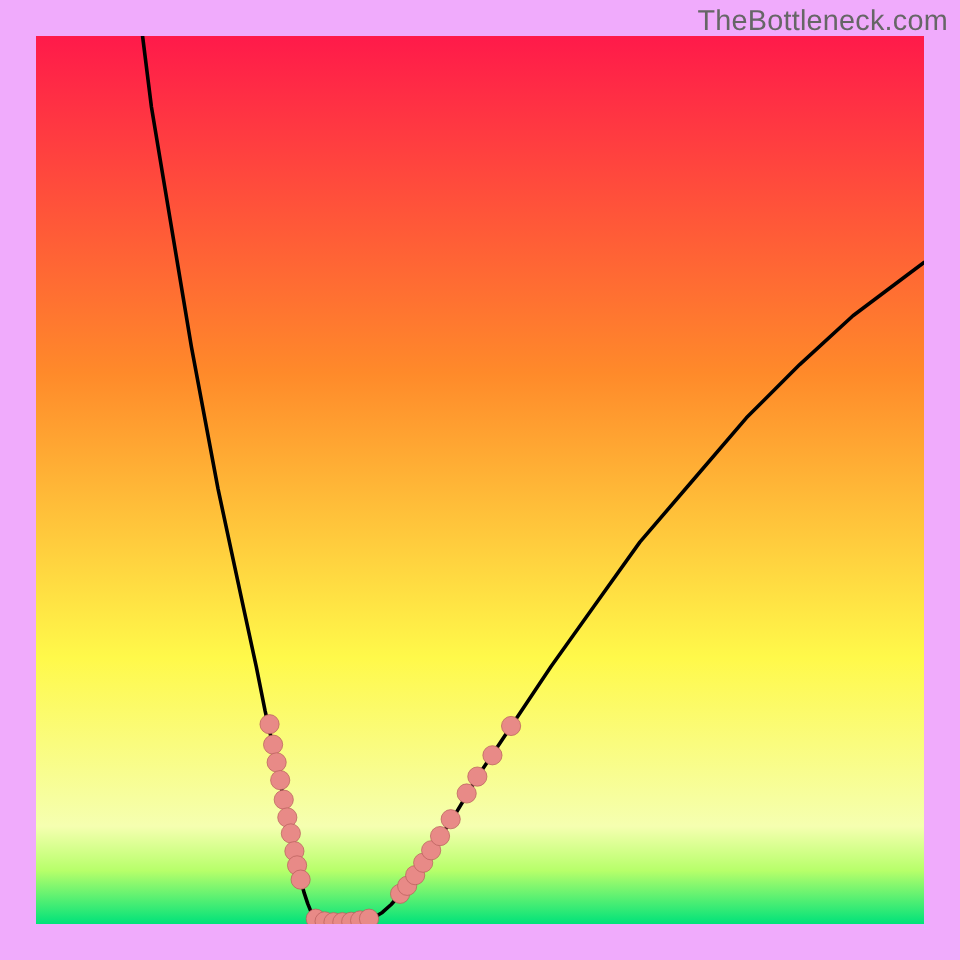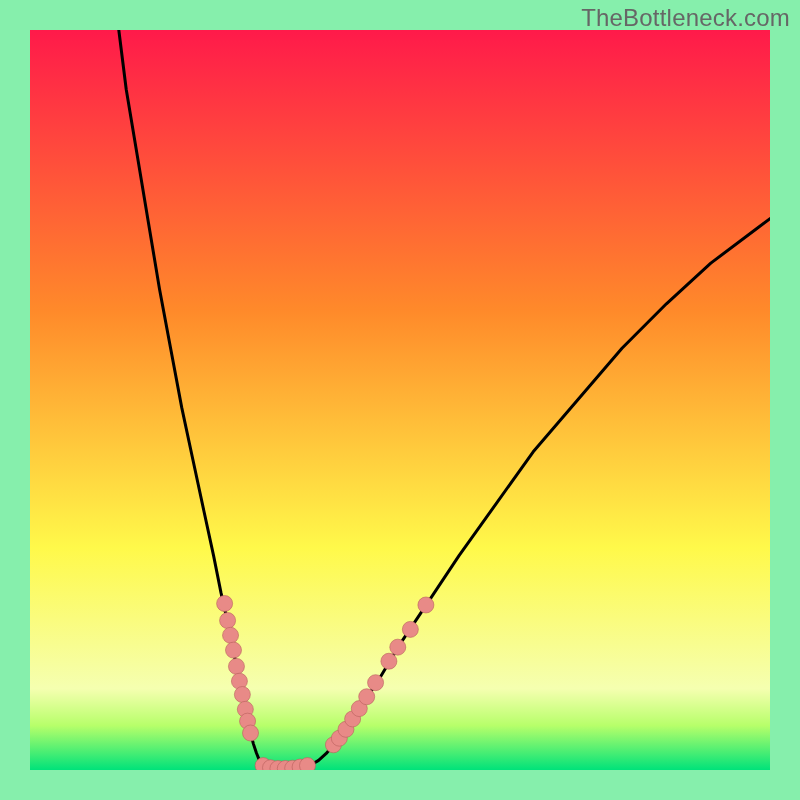--- a/index.html
+++ b/index.html
@@ -6,21 +6,21 @@
     margin: 0;
     padding: 0;
     width: 800px;
     height: 800px;
     overflow: hidden;
     font-family: Arial, Helvetica, sans-serif;
   }
   .frame {
     width: 800px;
     height: 800px;
-    background: #86efac;
+    background: #f0abfc;
     position: relative;
   }
   .plot {
     position: absolute;
     left: 30px;
     top: 30px;
     width: 740px;
     height: 740px;
   }
   .watermark {

